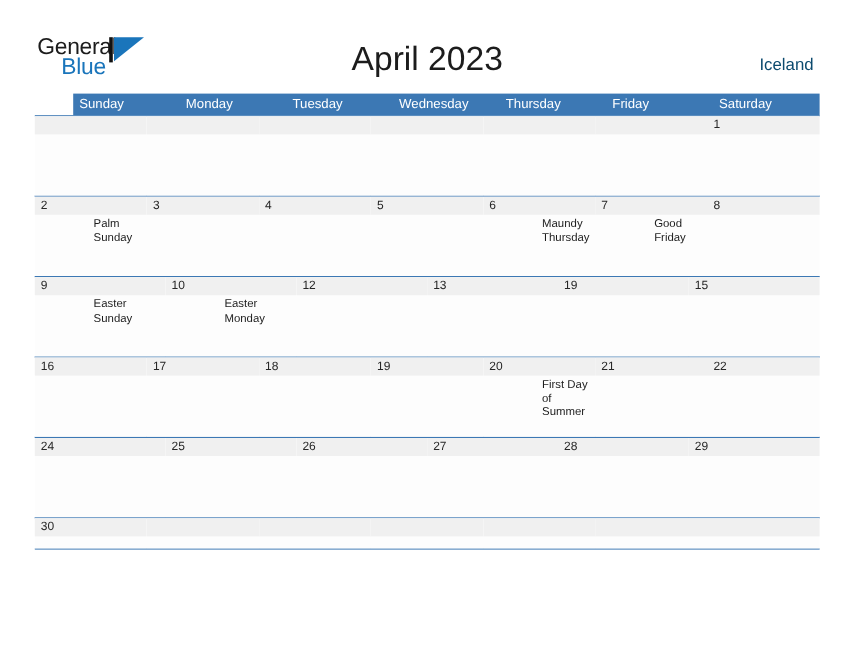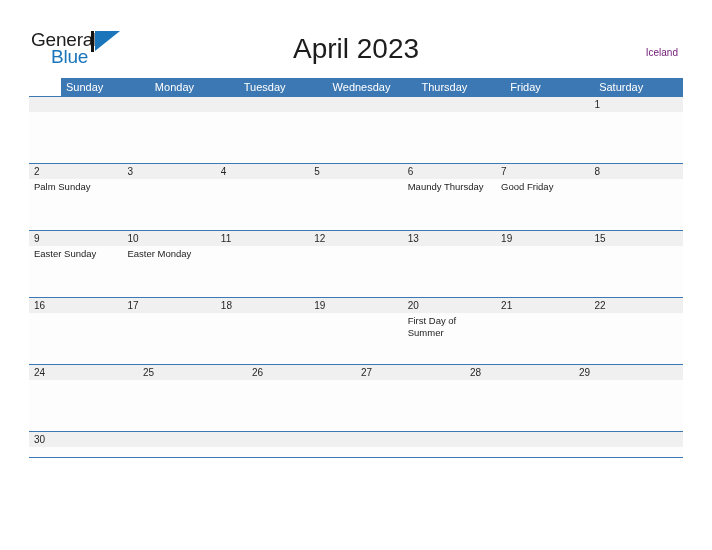--- a/index.html
+++ b/index.html
@@ -88,22 +88,22 @@
     text-align: center;
     font-size: 28px;
     color: #1c1c1c;
     font-weight: normal;
     line-height: 34px;
   }
   .country {
     position: absolute;
     right: 34px;
     top: 46px;
-    font-size: 10px;
-    color: #701a75;
+    font-size: 14px;
+    color: #0c4a6e;
     line-height: 14px;
   }
 
   
   .calendar {
     position: absolute;
     left: 29px;
     top: 78px;
     width: 654px;
   }
@@ -151,20 +151,21 @@
     line-height: 15px;
     padding-left: 5px;
     box-sizing: border-box;
   }
   .daycell.empty .daynum {
     color: transparent;
   }
   .events {
     padding: 2px 4px 0 5px;
     box-sizing: border-box;
+    margin-left: 44px;
   }
   .event {
     font-size: 9.5px;
     color: #1c1c1c;
     line-height: 11.5px;
     word-wrap: break-word;
   }
 </style>
 </head>
 <body>
@@ -276,24 +277,20 @@
                 <div class="event">Easter Sunday</div>
               </div>
             </div>
             <div class="daycell">
               <div class="daynum">10</div>
               <div class="events">
                 <div class="event">Easter Monday</div>
               </div>
             </div>
             <div class="daycell">
-              <div class="daynum">11</div>
-              <div class="events"></div>
-            </div>
-            <div class="daycell">
               <div class="daynum">12</div>
               <div class="events"></div>
             </div>
             <div class="daycell">
               <div class="daynum">13</div>
               <div class="events"></div>
             </div>
             <div class="daycell">
               <div class="daynum">19</div>
               <div class="events"></div>

